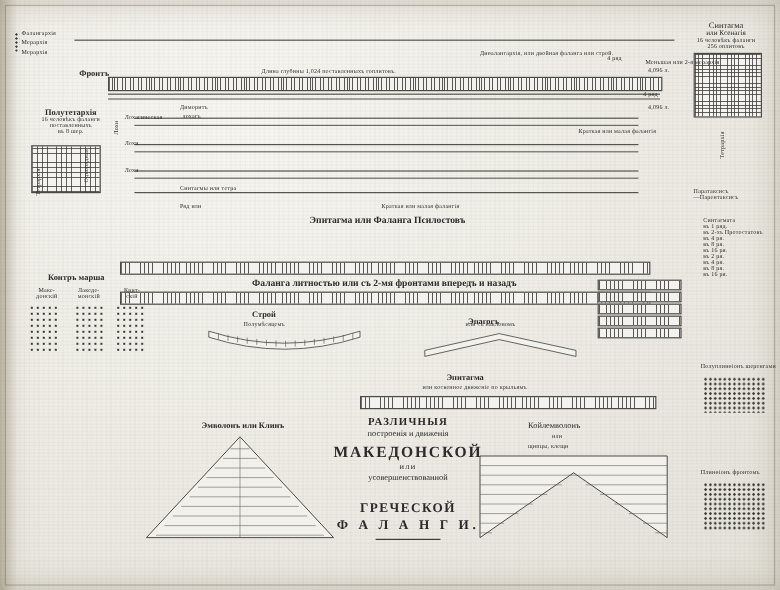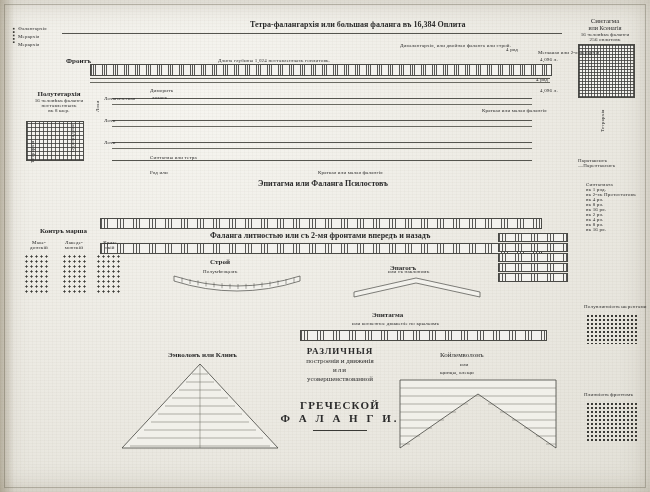--- a/index.html
+++ b/index.html
@@ -101,21 +101,20 @@
   <div class="spine"></div>
   <div class="frame"></div>
 
   <div class="abs" style="left:18px;top:26px;">
     <div class="t">Фалангархія</div>
     <div class="t" style="margin-top:3px;">Мерархія</div>
     <div class="t" style="margin-top:3px;">Мерархія</div>
   </div>
   <div class="dots xs abs" style="left:12px;top:27px;width:4px;height:16px;"></div>
 
-  <div class="abs ttl" style="left:250px;top:20px;">Тетра-фалангархія или большая фаланга въ 16,384 Оплита</div>
   <div class="rule" style="left:62px;top:33px;width:500px;"></div>
 
   <div class="abs ctr" style="left:570px;top:17px;width:70px;">
     <div class="t7">Синтагма</div>
     <div class="t6">или Ксенагія</div>
     <div class="t" style="margin-top:1px;">16 человѣкъ фаланги</div>
     <div class="t">256 оплитовъ</div>
   </div>
   <div class="grid g2 abs" style="left:578px;top:44px;width:55px;height:52px;"></div>
 
@@ -282,20 +281,21 @@
       <path d="M2,58 L22,58"></path>
         <path d="M138,58 L158,58"></path>
       <path d="M2,66 L12,66"></path>
         <path d="M148,66 L158,66"></path>
     </g>
   </svg>
 
   <div class="titlebox" style="left:272px;top:346px;width:136px;">
     <div class="big1">РАЗЛИЧНЫЯ</div>
     <div class="t7">построенія и движенія</div>
+    <div class="big2" style="margin-top:3px;">МАКЕДОНСКОЙ</div>
     <div class="small-or">или</div>
     <div class="t7">усовершенствованной</div>
     <div class="big3" style="margin-top:15px;">ГРЕЧЕСКОЙ</div>
     <div class="big3" style="letter-spacing:3px;">Ф А Л А Н Г И.</div>
     <div class="divline" style="width:54px;margin-top:4px;"></div>
   </div>
 
   <div class="edge"></div>
 </div>
 

